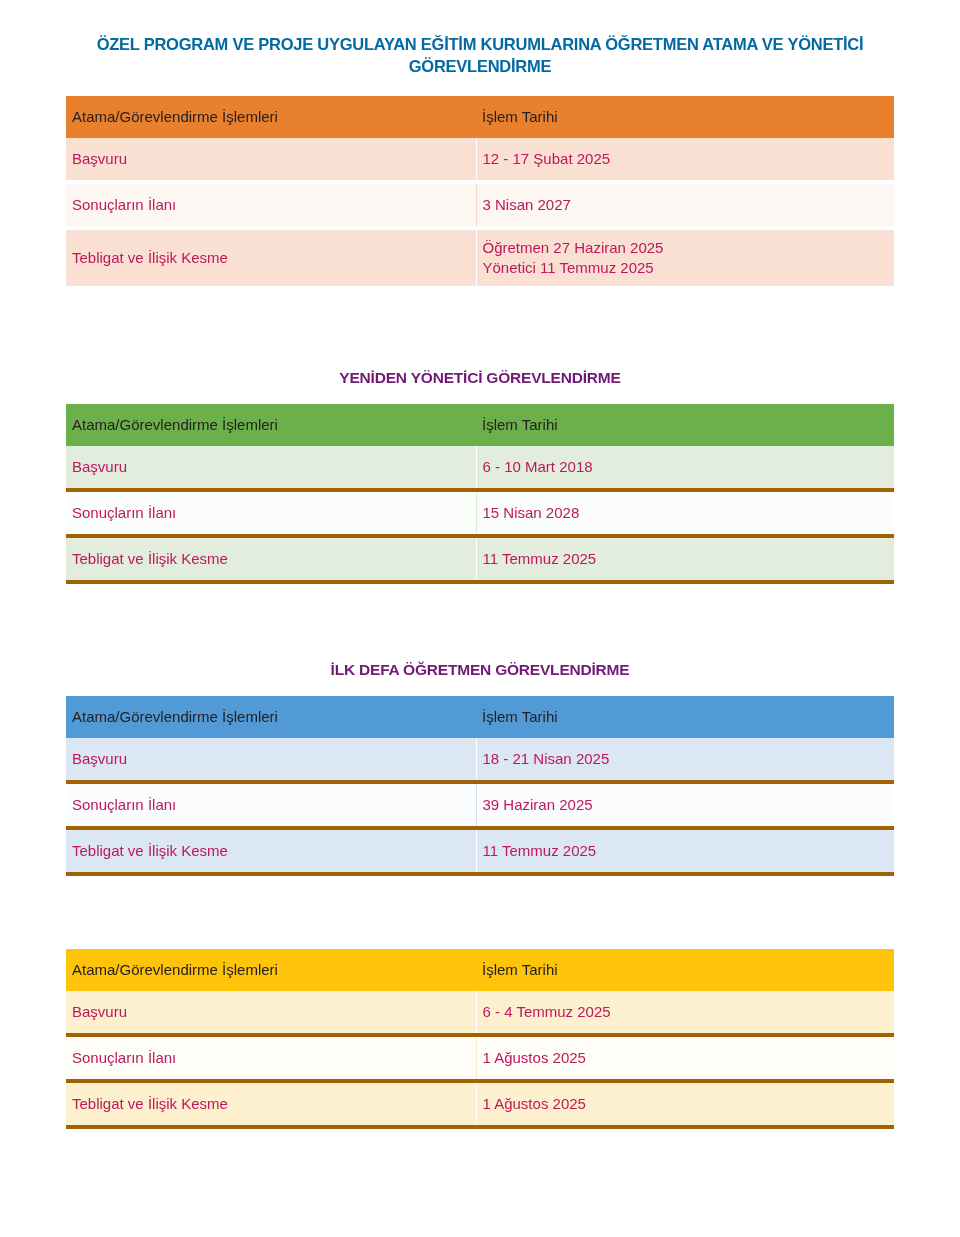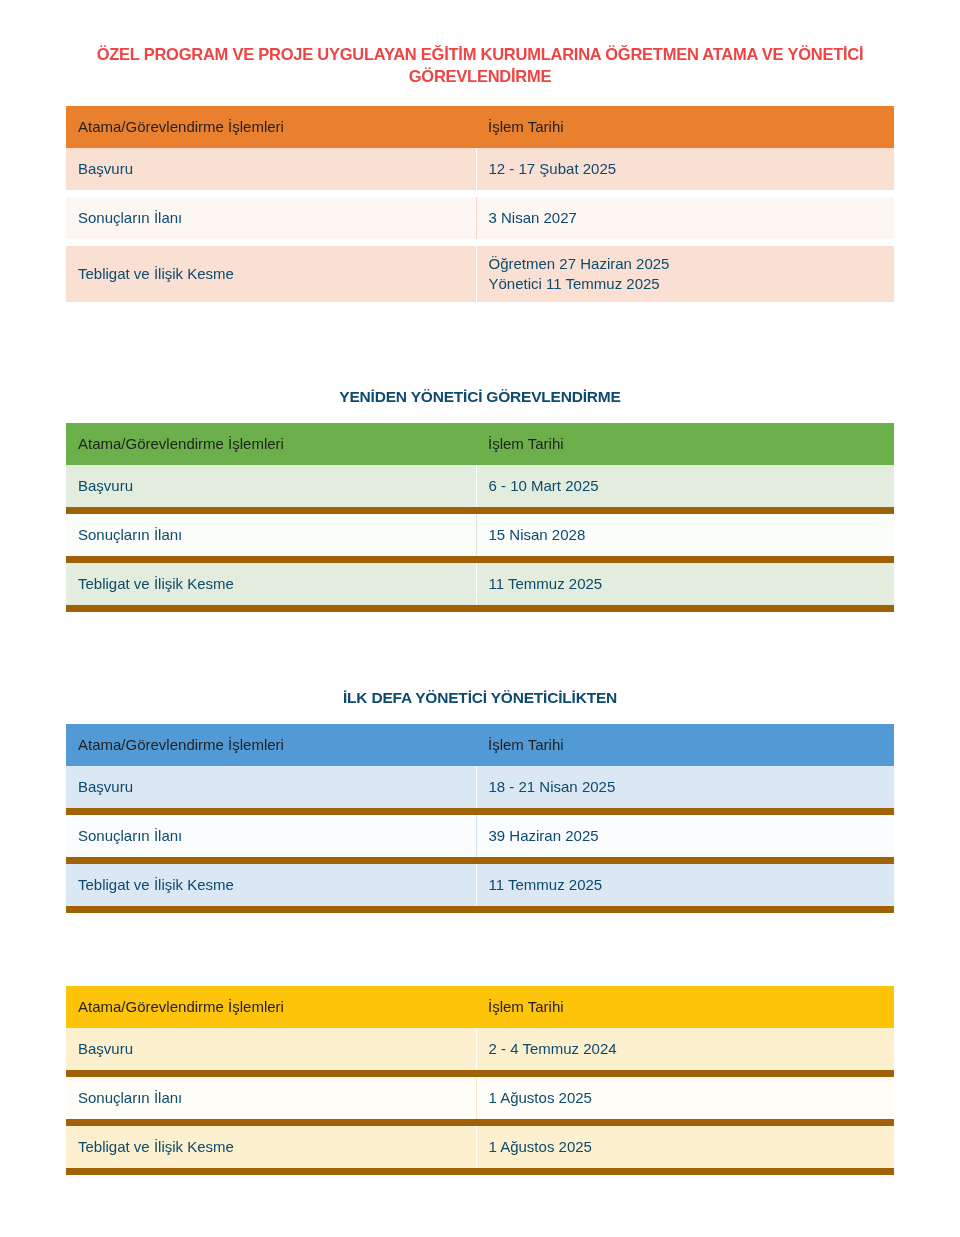--- a/index.html
+++ b/index.html
@@ -19,70 +19,70 @@
     width: 960px;
     height: 1237px;
     box-sizing: border-box;
     padding: 0;
     position: relative;
   }
 
   
   .doc-title {
     width: 820px;
-    margin: 16px auto;
+    margin: 6px auto;
     padding-top: 28px;
     text-align: center;
     font-size: 16.5px;
     font-weight: bold;
     line-height: 1.32;
     letter-spacing: -0.25px;
-    color: #ef4444;
+    color: #0369a1;
   }
 
   
   .section {
     width: 828px;
     margin: 0 auto;
   }
   .section-title {
     text-align: center;
     font-size: 15.5px;
     font-weight: bold;
     letter-spacing: -0.2px;
-    color: #0c4a6e;
+    color: #701a75;
   }
 
   
   table.sched {
     width: 828px;
     border-collapse: collapse;
     table-layout: fixed;
     font-size: 15px;
   }
   table.sched col.c1 { width: 410px; }
   table.sched col.c2 { width: 418px; }
 
   table.sched th,
   table.sched td {
     text-align: left;
     vertical-align: middle;
-    padding: 0 12px;
+    padding: 0 6px;
     font-weight: normal;
     line-height: 1.28;
   }
   table.sched th {
     height: 42px;
     font-size: 15px;
     color: #231f20;
   }
   table.sched td {
     height: 42px;
-    color: #0c4a6e;
-    border-bottom: 7px solid #a16207;
+    color: #be185d;
+    border-bottom: 4px solid #a16207;
   }
   table.sched td.cell-date {
     border-left: 1px solid #ffffff;
     margin-top: 28px;
   }
   table.sched tr.row-tall td {
     height: 56px;
   }
   .multi-line { white-space: pre-line; }
 
@@ -162,36 +162,36 @@
         </colgroup>
       <thead>
         <tr>
           <th>Atama/Görevlendirme İşlemleri</th>
           <th>İşlem Tarihi</th>
         </tr>
       </thead>
       <tbody>
         <tr>
           <td class="cell-process">Başvuru</td>
-          <td class="cell-date">6 - 10 Mart 2025</td>
+          <td class="cell-date">6 - 10 Mart 2018</td>
         </tr>
         <tr>
           <td class="cell-process">Sonuçların İlanı</td>
           <td class="cell-date">15 Nisan 2028</td>
         </tr>
         <tr>
           <td class="cell-process">Tebligat ve İlişik Kesme</td>
           <td class="cell-date">11 Temmuz 2025</td>
         </tr>
       </tbody>
     </table>
   </div>
 
   <div class="section" id="sec-3">
-    <div class="section-title">İLK DEFA YÖNETİCİ YÖNETİCİLİKTEN</div>
+    <div class="section-title">İLK DEFA ÖĞRETMEN GÖREVLENDİRME</div>
     <table class="sched tbl-blue">
       <colgroup>
           <col class="c1">
           <col class="c2">
         </colgroup>
       <thead>
         <tr>
           <th>Atama/Görevlendirme İşlemleri</th>
           <th>İşlem Tarihi</th>
         </tr>
@@ -221,21 +221,21 @@
         </colgroup>
       <thead>
         <tr>
           <th>Atama/Görevlendirme İşlemleri</th>
           <th>İşlem Tarihi</th>
         </tr>
       </thead>
       <tbody>
         <tr>
           <td class="cell-process">Başvuru</td>
-          <td class="cell-date">2 - 4 Temmuz 2024</td>
+          <td class="cell-date">6 - 4 Temmuz 2025</td>
         </tr>
         <tr>
           <td class="cell-process">Sonuçların İlanı</td>
           <td class="cell-date">1 Ağustos 2025</td>
         </tr>
         <tr>
           <td class="cell-process">Tebligat ve İlişik Kesme</td>
           <td class="cell-date">1 Ağustos 2025</td>
         </tr>
       </tbody>

